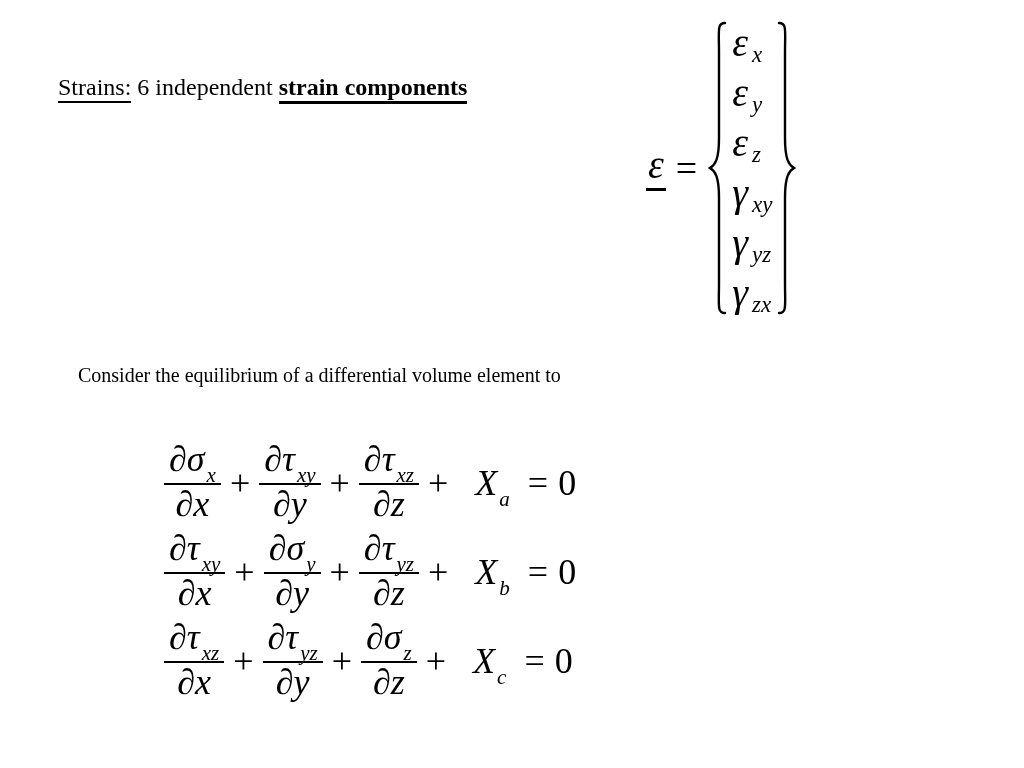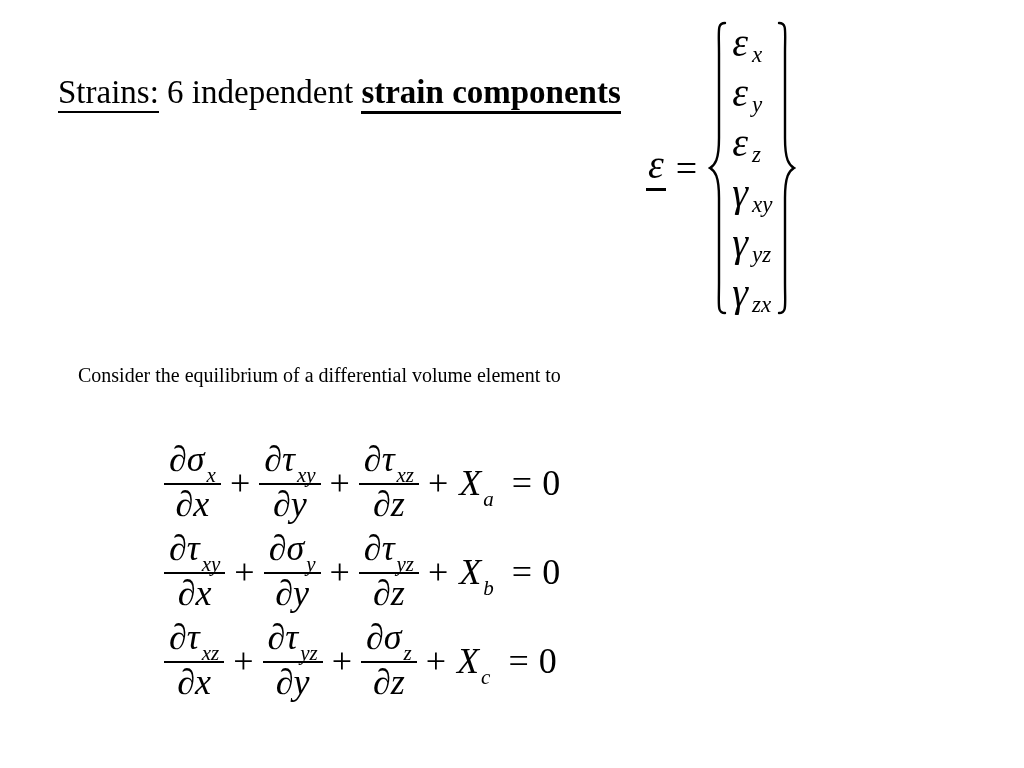--- a/index.html
+++ b/index.html
@@ -15,21 +15,21 @@
     height: 768px;
     background: #ffffff;
     overflow: hidden;
   }
 
   
   #heading {
     position: absolute;
     left: 58px;
     top: 74px;
-    font-size: 33px;
+    font-size: 24px;
     white-space: nowrap;
   }
   .u  { border-bottom: 2px solid #000; padding-bottom: 1px; }
   .bu { font-weight: bold; border-bottom: 3px solid #000; padding-bottom: 1px; }
 
   
   #vector {
     position: absolute;
     left: 646px;
     top: 18px;
@@ -112,21 +112,21 @@
     height: 0;
   }
   .sub {
     font-size: 21px;
     font-style: italic;
     position: relative;
     top: 11px;
     margin-left: 2px;
   }
   .plus { margin: 0 9px; }
-  .xterm { font-style: italic; margin-left: 2px; }
+  .xterm { font-style: italic; margin-left: 18px; }
   .eqsign { margin: 0 10px 0 18px; }
 </style>
 </head>
 <body>
 
 <div class="slide">
 
   <div id="heading"><span class="u">Strains:</span><span> 6 independent </span><span class="bu">strain components</span></div>
 
   <div id="vector">

